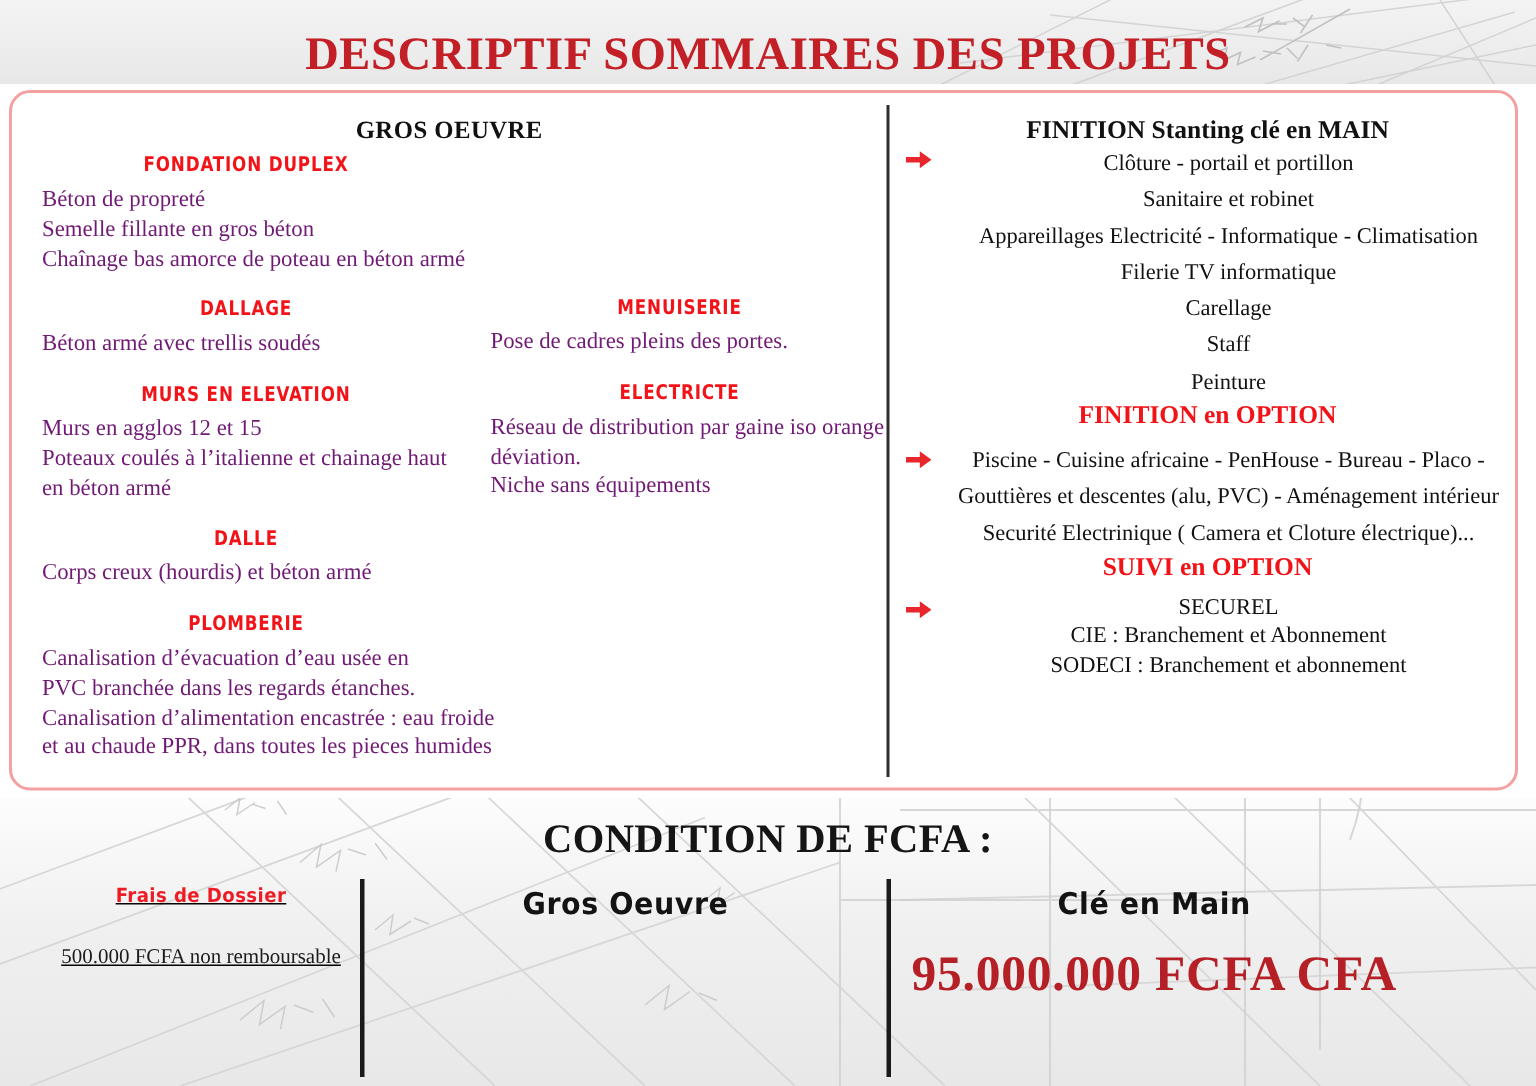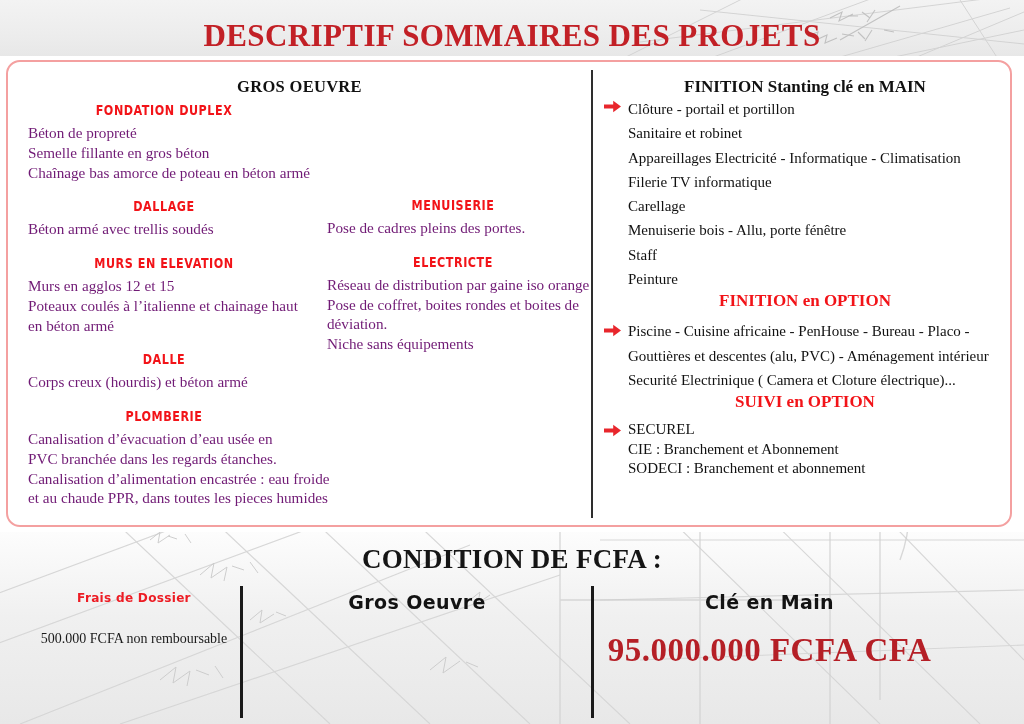--- a/index.html
+++ b/index.html
@@ -139,21 +139,21 @@
     font-size: 17px;
     margin-bottom: 8px;
   }
   .r-list {
     font-family: "Liberation Serif", serif;
     font-size: 15px;
     color: #111;
     position: relative;
     padding-left: 28px;
   }
-  .r-list .r-item { line-height: 1.30; white-space: nowrap; }
+  .r-list .r-item { line-height: 1.30; white-space: nowrap; text-align: center; }
   .r-list.loose .r-item { line-height: 1.62; }
   .r-list.wrap .r-item { white-space: normal; line-height: 1.62; }
   .arrow-bullet {
     position: absolute;
     left: 4px;
     width: 17px; height: 13px;
     color: #e8262c;
     font-size: 16px;
     line-height: 13px;
   }
@@ -180,21 +180,21 @@
   .cv-divider {
     position: absolute;
     top: 56px;
     width: 3px; height: 132px;
     background: #1a1a1a;
   }
   #cv-div-1 { left: 240px; }
   #cv-div-2 { left: 591px; }
 
   .cv-cell { position: absolute; text-align: center; }
-  #cv-cell-1 { left: 0px; top: 60px; width: 268px; }
+  #cv-cell-1 { left: 0px; top: 60px; width: 268px; text-decoration: underline; }
   #cv-cell-2 { left: 243px; top: 60px; width: 348px; }
   #cv-cell-3 { left: 594px; top: 60px; width: 351px; }
 
   .cv-label-red {
     font-family: "DejaVu Sans", sans-serif;
     font-weight: bold;
     font-size: 13px;
     color: #ed1c24;
     letter-spacing: 0.3px;
     transform: scaleX(0.93);
@@ -321,21 +321,20 @@
       <div class="sec-block">
         <div class="sec-head">MENUISERIE</div>
         <div class="sec-body">
           <div>Pose de cadres pleins des portes.</div>
         </div>
       </div>
       <div class="sec-block">
         <div class="sec-head">ELECTRICTE</div>
         <div class="sec-body">
           <div>Réseau de distribution par gaine iso orange</div>
-          <div>Pose de coffret, boites rondes et boites de</div>
           <div>déviation.</div>
           <div>Niche sans équipements</div>
         </div>
       </div>
     </div>
 </div>
 
 <div id="right-panel">
   <div class="col-title">FINITION Stanting clé en MAIN</div>
 
@@ -343,21 +342,20 @@
     <span class="arrow-bullet" style="top:3px;">
       <svg width="17" height="13" viewBox="0 0 17 13">
           <path d="M0 4.6 h9.2 V0.8 L17 6.5 L9.2 12.2 V8.4 H0 Z" fill="#e8262c"></path>
         </svg>
     </span>
   <div class="r-item">Clôture -  portail et portillon</div>
       <div class="r-item">Sanitaire et robinet</div>
       <div class="r-item">Appareillages Electricité - Informatique - Climatisation</div>
       <div class="r-item">Filerie TV informatique</div>
       <div class="r-item">Carellage</div>
-      <div class="r-item">Menuiserie bois - Allu, porte fénêtre</div>
       <div class="r-item">Staff</div>
       <div class="r-item">Peinture</div>
     </div>
 
   <div class="r-head">FINITION en OPTION</div>
   <div class="r-list wrap" id="option-list">
     <span class="arrow-bullet" style="top:5px;">
       <svg width="17" height="13" viewBox="0 0 17 13">
           <path d="M0 4.6 h9.2 V0.8 L17 6.5 L9.2 12.2 V8.4 H0 Z" fill="#e8262c"></path>
         </svg>

